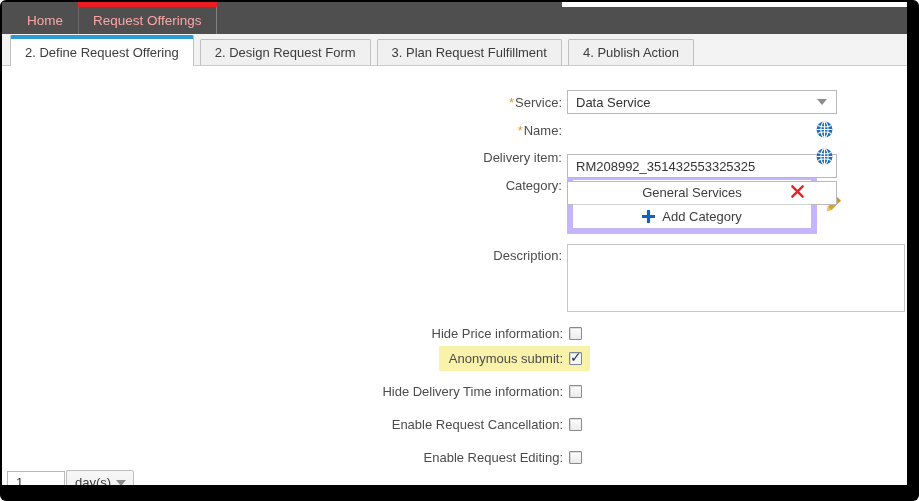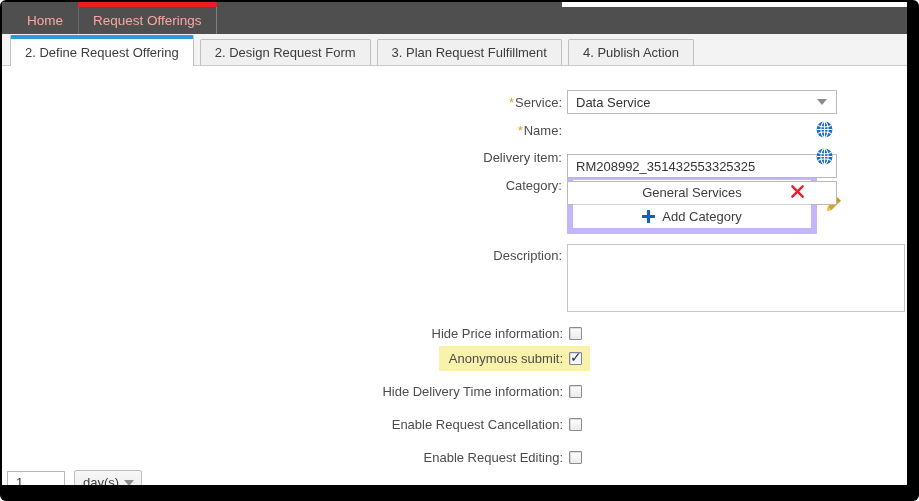--- a/index.html
+++ b/index.html
@@ -129,21 +129,21 @@
   .cb-gap8 { margin-top:8px; }
   .cb-gap9 { margin-top:9px; }
 
   
   .deliver-row { margin-top:0px; }
   .num-input {
     width:58px; height:24px; border:1px solid #b9b9b9; font-family:inherit;
     font-size:13px; color:#333; padding:0 8px; outline:none; background:#fff;
   }
   .unit-select {
-    margin-left:9px; width:68px; height:25px;
+    margin-left:1px; width:68px; height:25px;
     border:1px solid #bdbdbd; background:linear-gradient(#f7f7f7,#ededed);
     display:flex; align-items:center; justify-content:space-between;
     padding:0 7px 0 8px; font-size:13px; color:#3d3d3d; cursor:pointer; border-radius:2px;
   }
 </style>
 </head>
 <body>
 
 <div class="frame">
   <div class="window">

